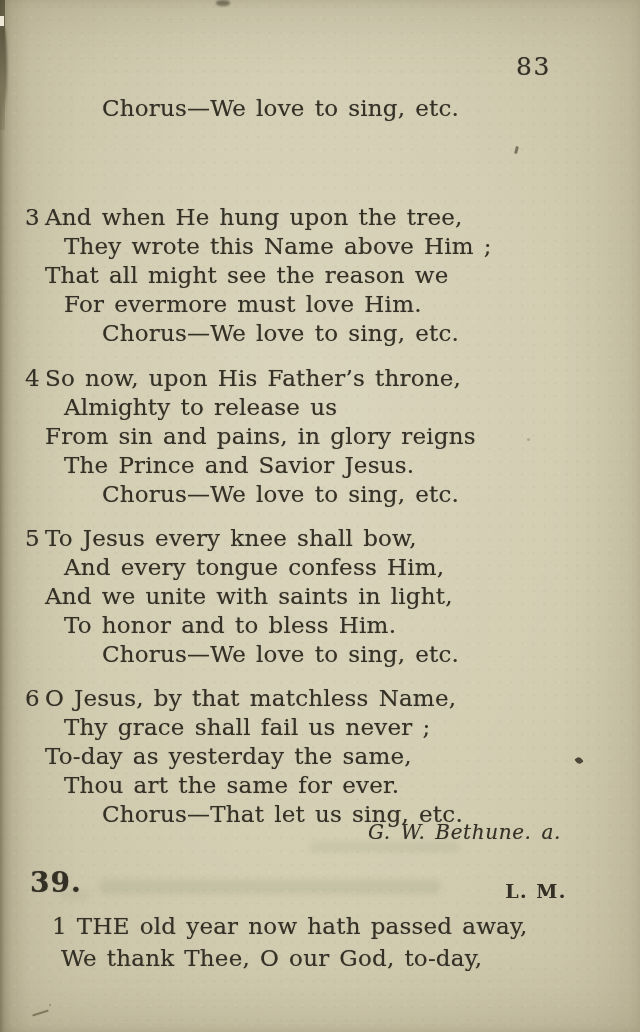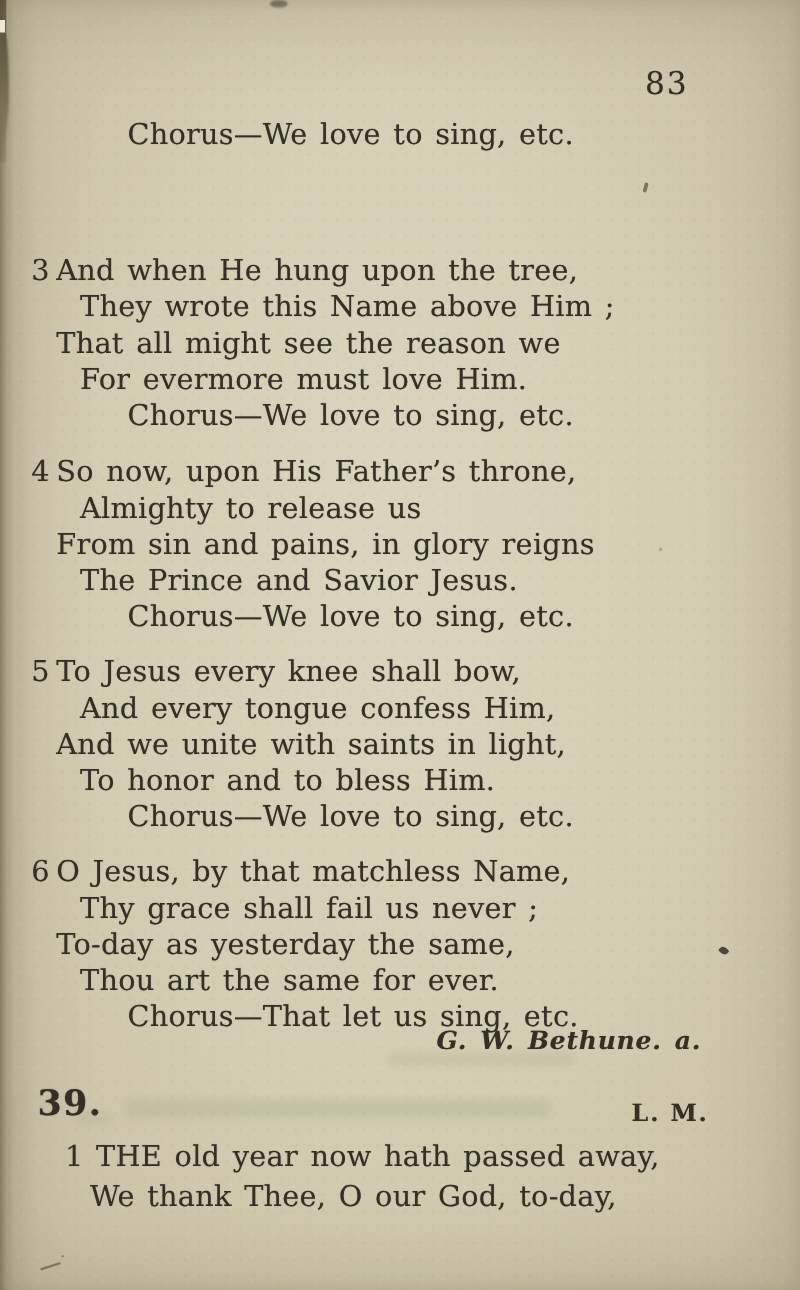--- a/index.html
+++ b/index.html
@@ -35,35 +35,34 @@
   .stanza{position:absolute;left:25px;padding-left:20px;}
   .v-num{position:absolute;left:0;top:0;}
   .v-line.ind{margin-left:19px;}
   .v-line.chorus{margin-left:57px;}
   .ch-label{}
   .attribution{
     position:absolute;right:79px;top:820px;
     font-style:italic;font-size:20px;line-height:24px;
     letter-spacing:0.6px;word-spacing:3px;
     text-shadow:0 0 0.8px rgba(52,48,38,0.4);
-    font-weight:bold;
   }
   .hymn-number{
     position:absolute;left:30px;top:862px;
     font-size:28px;line-height:42px;font-weight:bold;letter-spacing:1px;
     text-shadow:0 0 1px rgba(40,36,28,0.5);
   }
   .hymn-meter{
     position:absolute;right:73px;top:880px;
     font-size:19px;font-weight:bold;letter-spacing:1.5px;
     text-shadow:0 0 0.6px rgba(40,36,28,0.4);
   }
   .hymn39-verse{position:absolute;left:52px;top:910px;}
   .hymn39-verse .txt{line-height:32px;}
-  .hymn39-verse .l2{margin-left:20px;}
+  .hymn39-verse .l2{margin-left:9px;}
 
   
   .edge-top-dark{position:absolute;left:0;top:0;width:5px;height:130px;
     background:linear-gradient(180deg, rgba(78,72,50,0.75), rgba(78,72,50,0.15));filter:blur(0.6px);}
   .edge-blob{position:absolute;left:0;top:26px;width:7px;height:88px;
     background:linear-gradient(180deg,#5c563f,#7b745a 70%,rgba(123,116,90,0));
     border-radius:0 60% 60% 0;filter:blur(1px);}
   .edge-notch{position:absolute;left:0;top:16px;width:4px;height:10px;background:#eee8d8;filter:blur(0.5px);}
   .smudge-top{position:absolute;left:216px;top:0;width:14px;height:6px;background:#6b6450;
     border-radius:45%;filter:blur(1px);opacity:0.85;}

